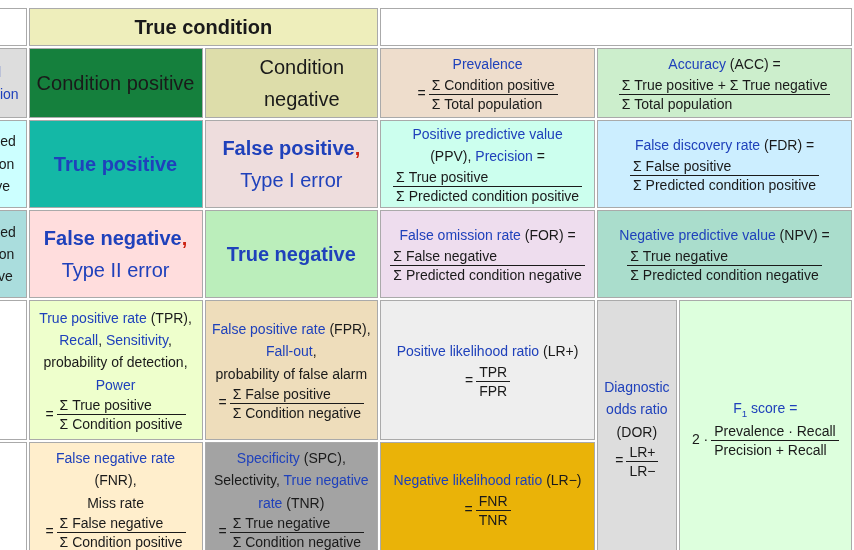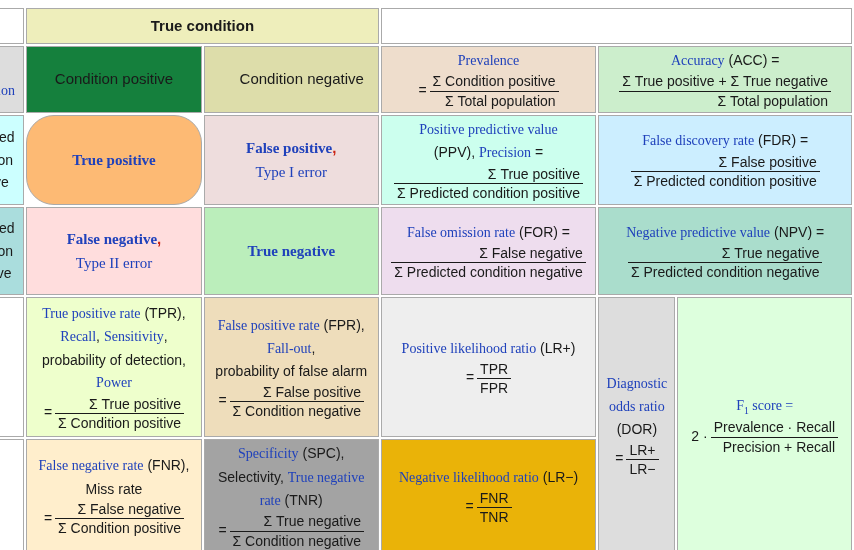--- a/index.html
+++ b/index.html
@@ -4,26 +4,26 @@
 <style>
   html,body{margin:0;padding:0;background:#fff;}
   .screen{position:relative;width:854px;height:550px;overflow:hidden;background:#fff;
           font-family:"Liberation Sans","DejaVu Sans",sans-serif;font-size:14px;color:#1a1a1a;}
   table.cm{border-collapse:separate;border-spacing:2px;table-layout:fixed;margin:6px 0 0 -56px;}
   table.cm td,table.cm th{border:1px solid #aaa;text-align:center;vertical-align:middle;
           padding:2px 4px;line-height:1.6;overflow:visible;}
   td.blank{border:none;background:#fff;}
   tr.r0{height:36px;} tr.r1{height:62px;} tr.r2{height:88px;}
   tr.r3{height:88px;} tr.r4{height:140px;} tr.r5{height:114px;}
-  .lnk{color:var(--link,#1f41bb);font-family:Liberation Serif, serif;}
+  .lnk{color:var(--link,#1f41bb);}
   .b{font-weight:bold;}
-  .big{font-size:15px;}
+  .big{font-size:20px;}
   .red{color:var(--error-comma,#cc2211);}
   .nowrap{white-space:nowrap;}
-  .frac{display:inline-block;vertical-align:middle;text-align:right;line-height:1.3;}
+  .frac{display:inline-block;vertical-align:middle;text-align:left;line-height:1.3;}
   .frac .num{display:block;border-bottom:1px solid #1a1a1a;padding:0 3px;}
   .frac .den{display:block;padding:0 3px;}
   .eq{margin-right:3px;}
   sub{font-size:0.7em;}
 </style>
 </head>
 <body>
 
 <div class="screen">
   <table class="cm">
@@ -64,21 +64,21 @@
       <td colspan="2" style="background: rgb(204, 238, 204);">
         <div class="nowrap"><span class="lnk">Accuracy</span><span> (ACC) =</span></div>
         <div class="nowrap"><span class="frac"><span class="num">Σ True positive + Σ True negative</span><span class="den">Σ Total population</span></span></div>
       </td>
     </tr>
 
     <tr class="r2">
       <td style="background: rgb(204, 255, 255);">
         <span>Predicted condition positive</span>
       </td>
-      <td class="big" style="background: #fdba74; border-radius: 28px;">
+      <td class="big" style="background: #14b8a6;">
         <span class="lnk b">True positive</span>
       </td>
       <td class="big" style="background: rgb(238, 221, 221);">
         <div><span class="lnk b">False positive</span><span class="red b">,</span></div>
         <div><span class="lnk">Type I error</span></div>
       </td>
       <td style="background: rgb(204, 255, 238);">
         <div><span class="lnk">Positive predictive value</span></div>
         <div><span>(PPV), </span><span class="lnk">Precision</span><span> =</span></div>
         <div class="nowrap"><span class="frac"><span class="num">Σ True positive</span><span class="den">Σ Predicted condition positive</span></span></div>

